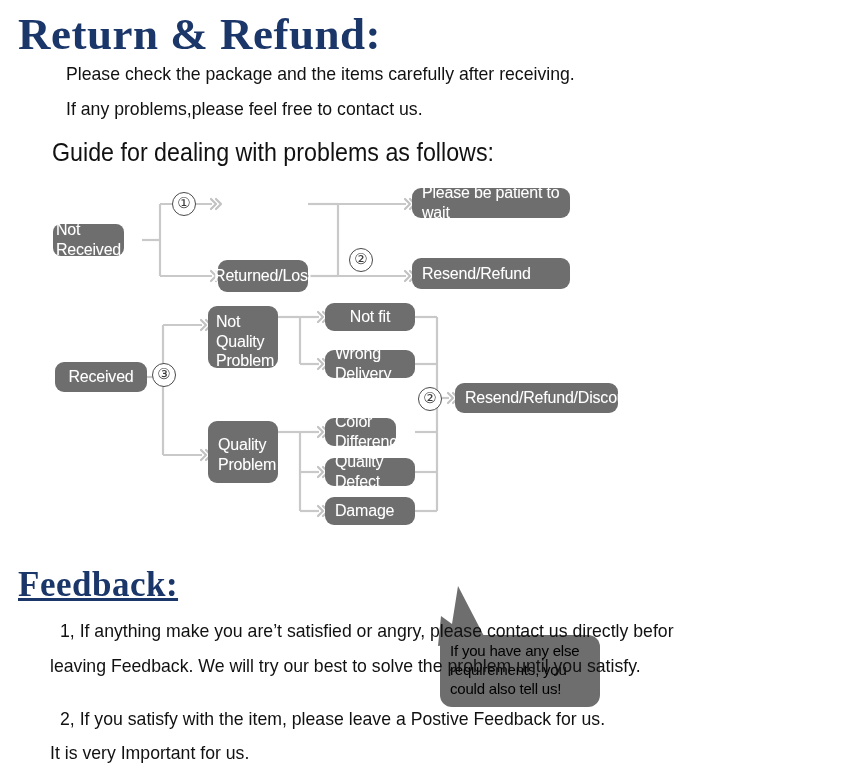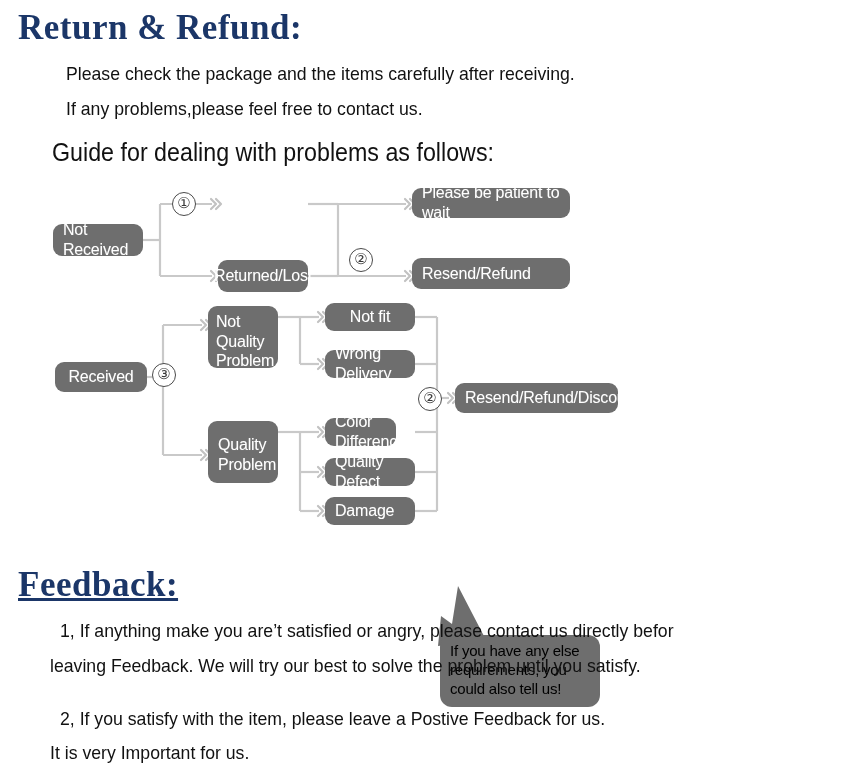--- a/index.html
+++ b/index.html
@@ -19,21 +19,21 @@
 
   
   .heading {
     position: absolute;
     font-family: "Liberation Serif", serif;
     font-weight: bold;
     color: #1b3668;
     letter-spacing: 0.5px;
     white-space: nowrap;
   }
-  #heading-return { left: 18px; top: 8px;  font-size: 35px; }
+  #heading-return { left: 18px; top: 8px;  font-size: 45px; }
   #heading-feedback { left: 18px; top: 565px; font-size: 35px; text-decoration: underline; }
 
   
   .body-line {
     position: absolute;
     font-family: "Liberation Sans", sans-serif;
     font-size: 19px;
     color: #111111;
     white-space: nowrap;
     transform: scaleX(0.93);
@@ -190,21 +190,21 @@
     <use href="#chev" x="201" y="145"></use>
     <use href="#chev" x="201" y="275"></use>
     <use href="#chev" x="318" y="137"></use>
     <use href="#chev" x="318" y="184"></use>
     <use href="#chev" x="318" y="252"></use>
     <use href="#chev" x="318" y="292"></use>
     <use href="#chev" x="318" y="331"></use>
     <use href="#chev" x="448" y="218"></use>
   </svg>
 
-  <div class="flow-box center" style="left:53px; top:44px; width:90px; height:32px;">Not Received</div>
+  <div class="flow-box center" style="left:53px; top:44px; width:71px; height:32px;border-radius:8px;">Not Received</div>
 
 
   <div class="flow-box center" style="left:218px; top:80px; width:90px; height:32px;">Returned/Lost</div>
 
   <div class="flow-box" style="left:412px; top:8px; width:158px; height:30px;">Please be patient to wait</div>
 
   <div class="flow-box" style="left:412px; top:78px; width:158px; height:31px;">Resend/Refund</div>
 
   <div class="flow-box center" style="left:55px; top:182px; width:92px; height:30px;">Received</div>
 

